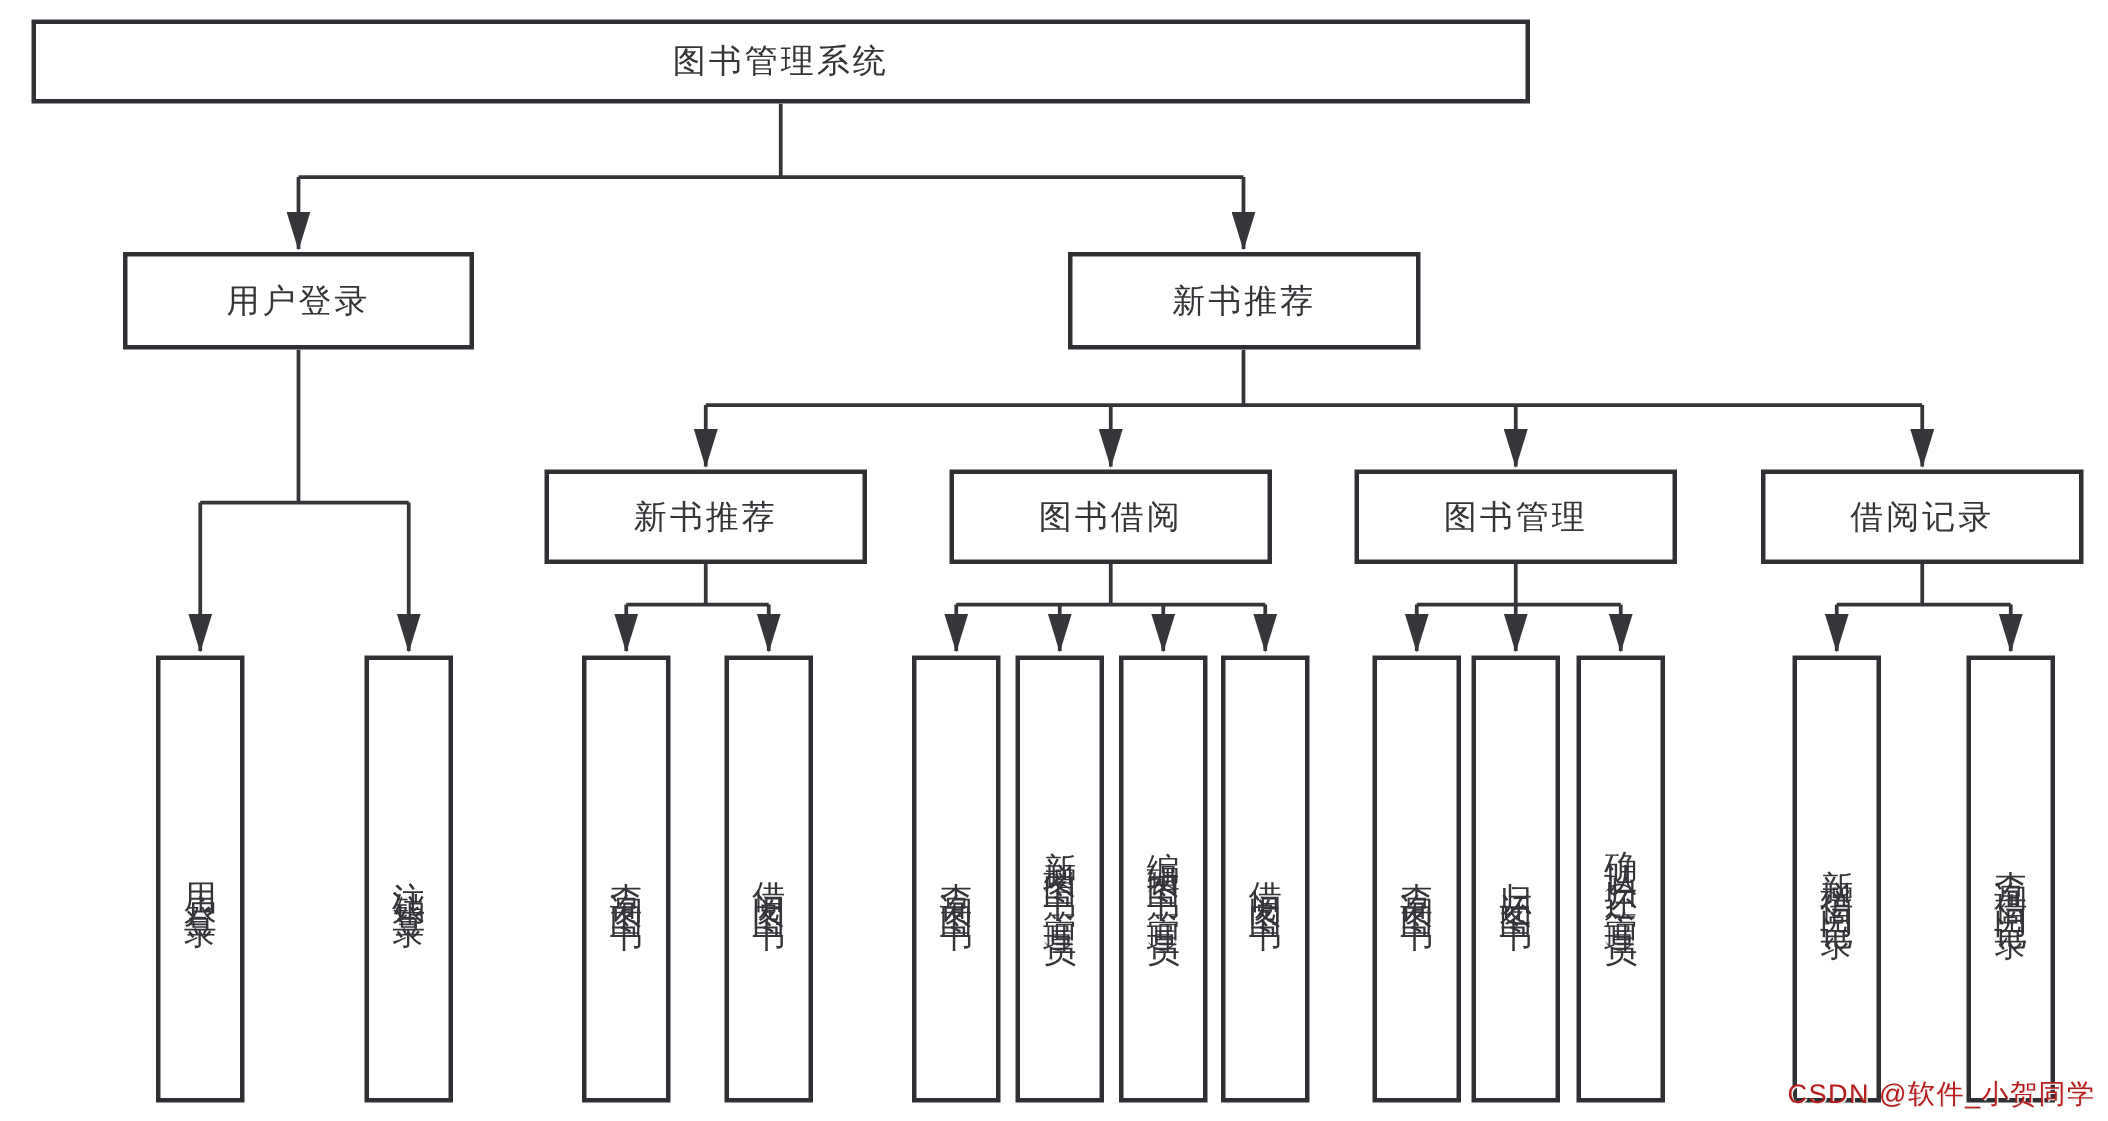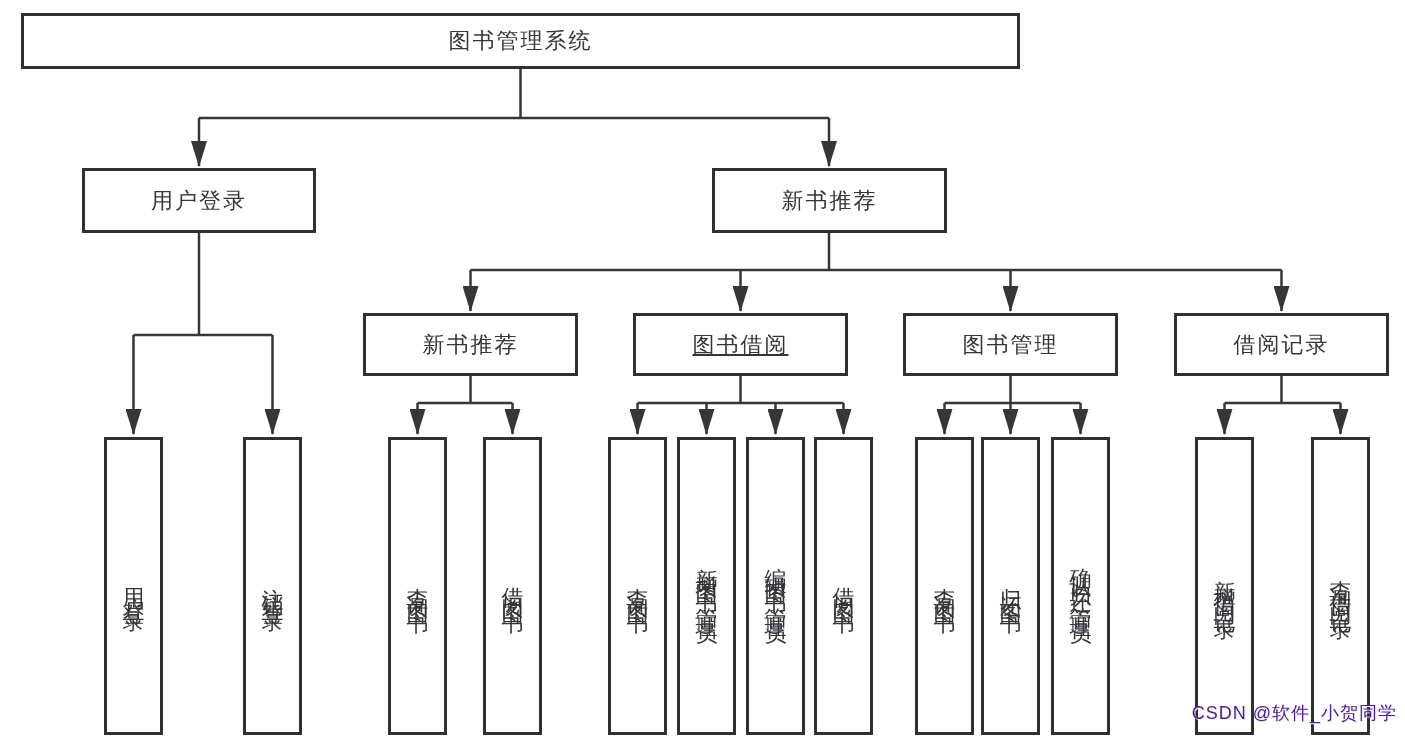--- a/index.html
+++ b/index.html
@@ -37,22 +37,22 @@
   .node.leaf {
     writing-mode: vertical-rl;
     text-orientation: mixed;
     white-space: normal;
     font-size: 22px;
     letter-spacing: 8px;
   }
   .watermark {
     position: absolute;
     right: 8px;
-    bottom: 22px;
-    color: #4c1d95;
+    bottom: 6px;
+    color: #b91c1c;
     font-size: 18px;
     letter-spacing: 1px;
     z-index: 5;
     text-shadow: 1px 1px 0 #ececec;
   }
 </style>
 </head>
 <body>
 
 <div class="canvas">
@@ -106,21 +106,21 @@
       <path d="M1340.5 403 V434" marker-end="url(#ah)"></path>
     </g>
   </svg>
 
   <div class="node" style="left:21px; top:13px; width:999px; height:56px;">图书管理系统</div>
 
   <div class="node" style="left:82px; top:168px; width:234px; height:65px;">用户登录</div>
   <div class="node" style="left:712px; top:168px; width:235px; height:65px;">新书推荐</div>
 
   <div class="node" style="left:363px; top:313px; width:215px; height:63px;">新书推荐</div>
-  <div class="node" style="left:633px; top:313px; width:215px; height:63px;text-decoration:underline;">图书借阅</div>
+  <div class="node" style="left:633px; top:313px; width:215px; height:63px;">图书借阅</div>
   <div class="node" style="left:903px; top:313px; width:215px; height:63px;">图书管理</div>
   <div class="node" style="left:1174px; top:313px; width:215px; height:63px;">借阅记录</div>
 
   <div class="node leaf" style="left:104px; top:437px; width:59px; height:298px;">用户登录</div>
   <div class="node leaf" style="left:243px; top:437px; width:59px; height:298px;">注销登录</div>
 
   <div class="node leaf" style="left:388px; top:437px; width:59px; height:298px;">查询图书</div>
   <div class="node leaf" style="left:483px; top:437px; width:59px; height:298px;">借阅图书</div>
 
   <div class="node leaf" style="left:608px; top:437px; width:59px; height:298px;">查询图书</div>

